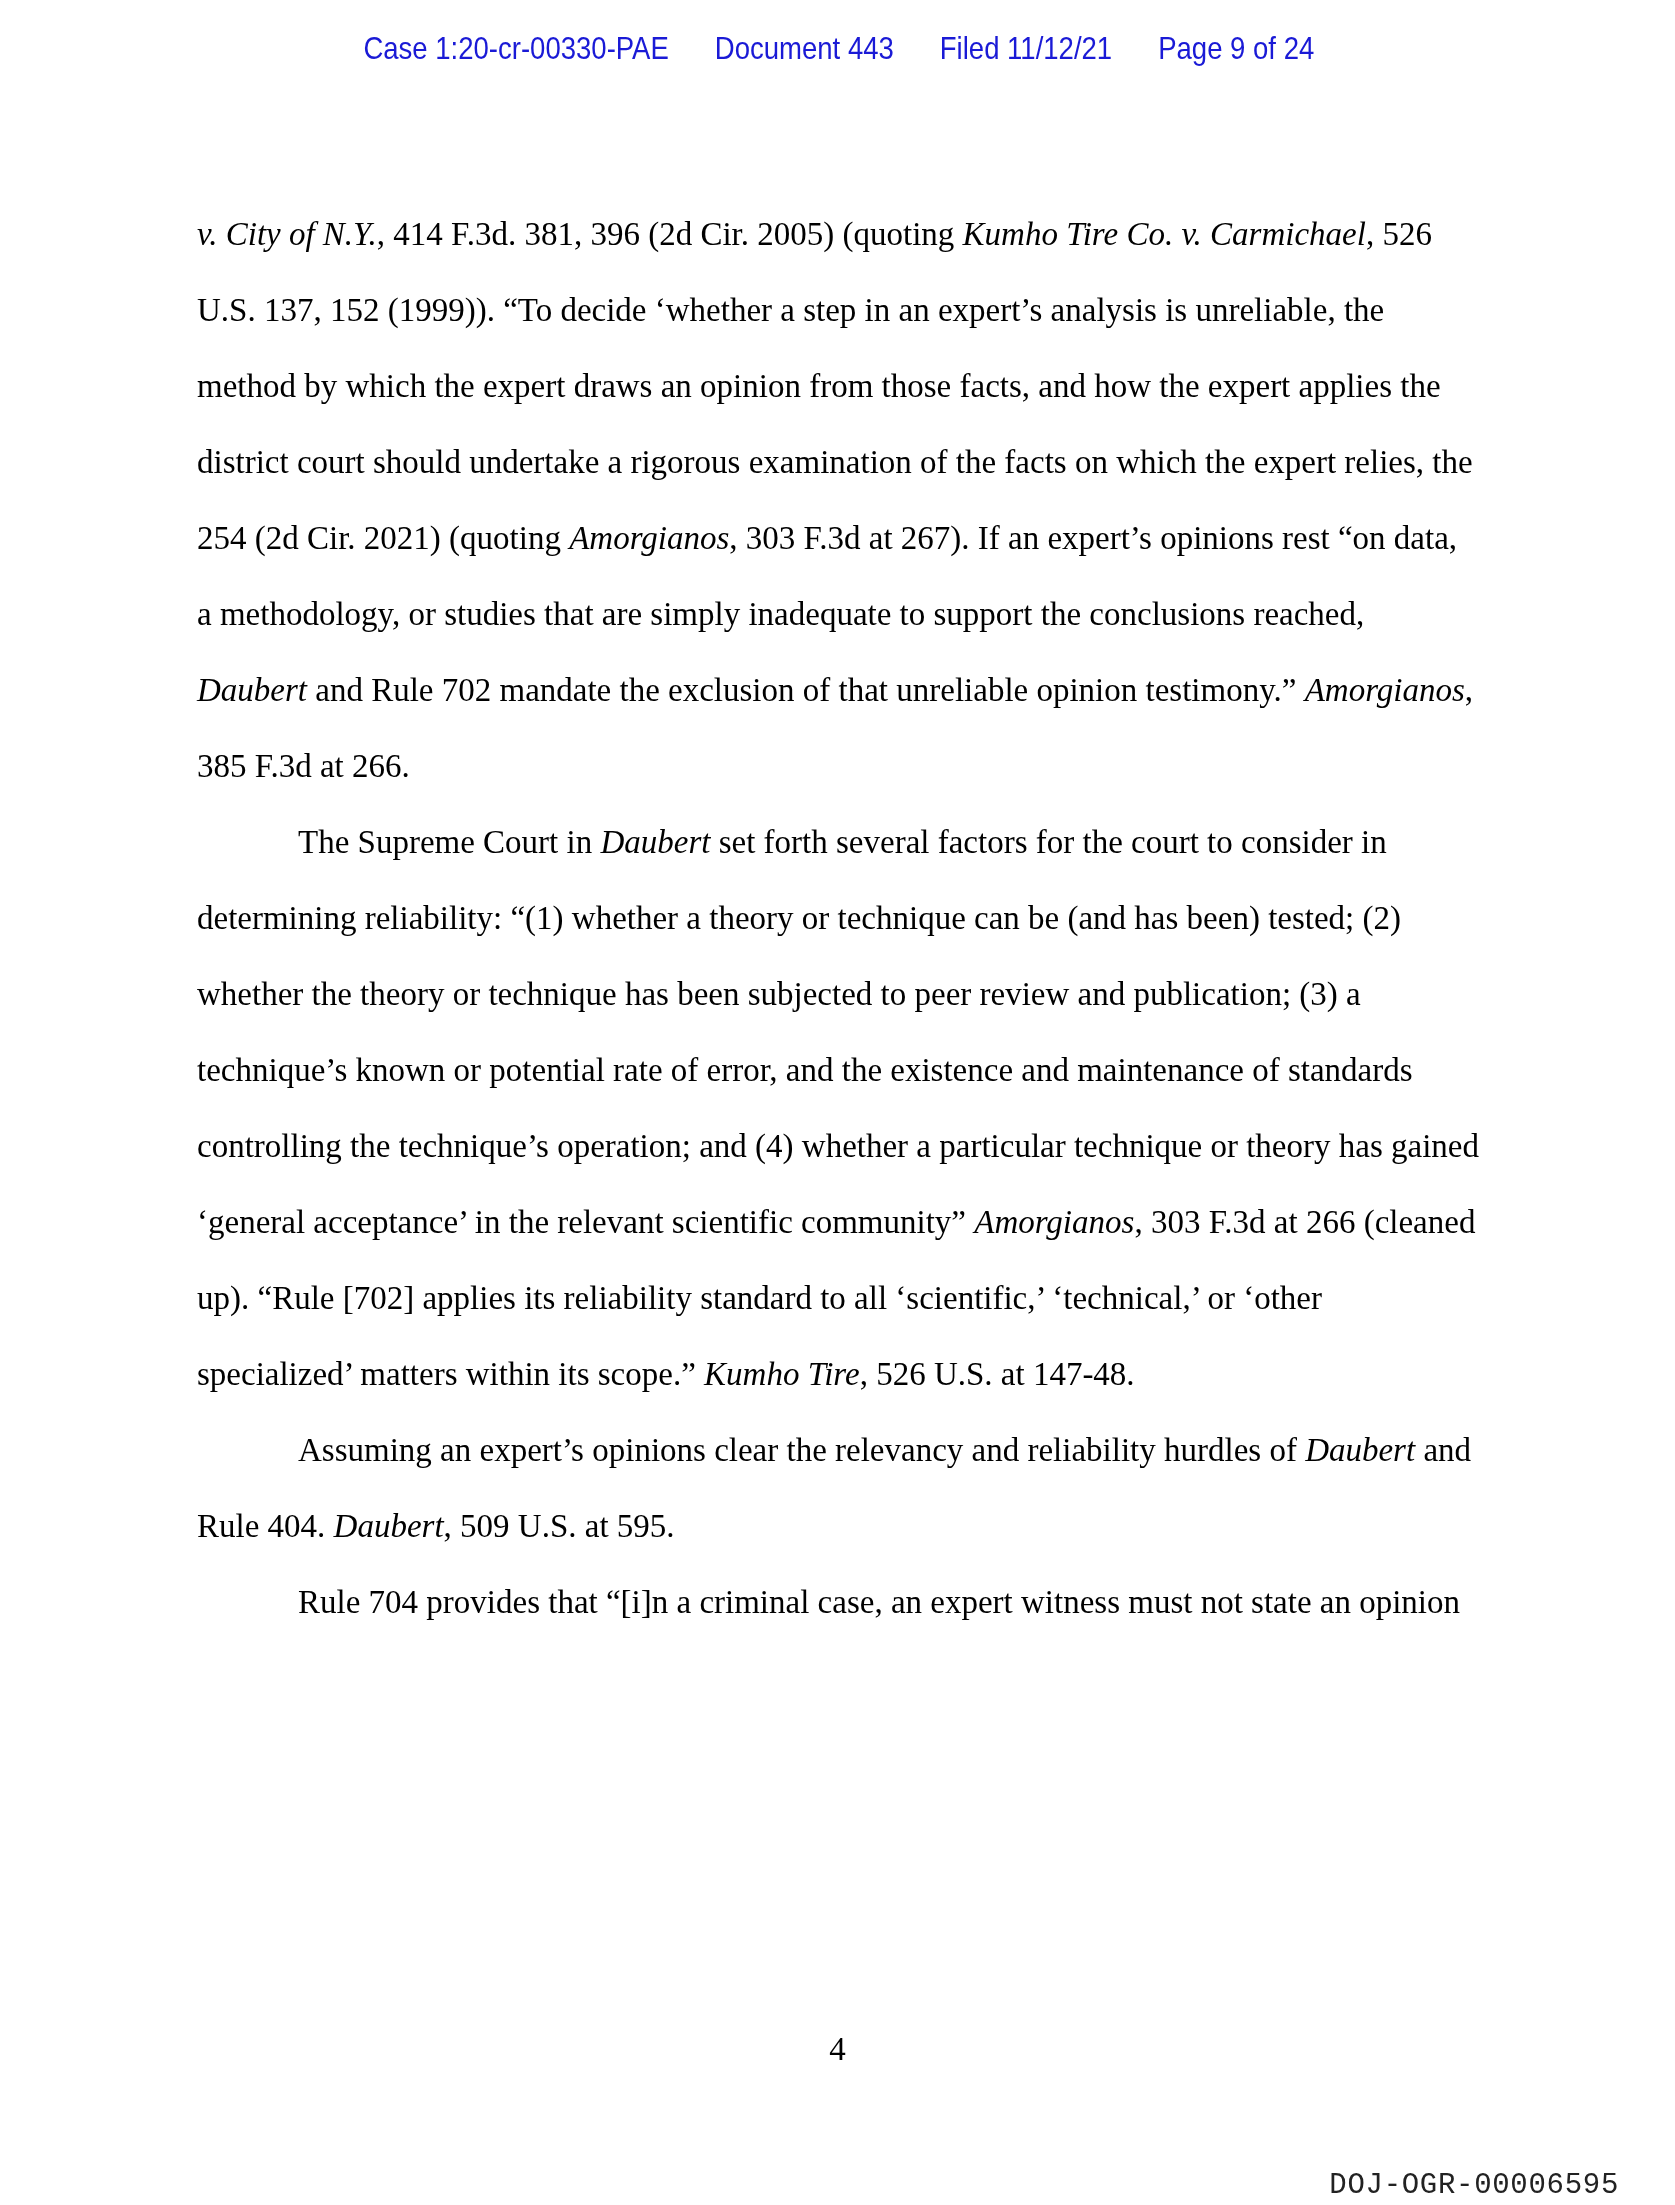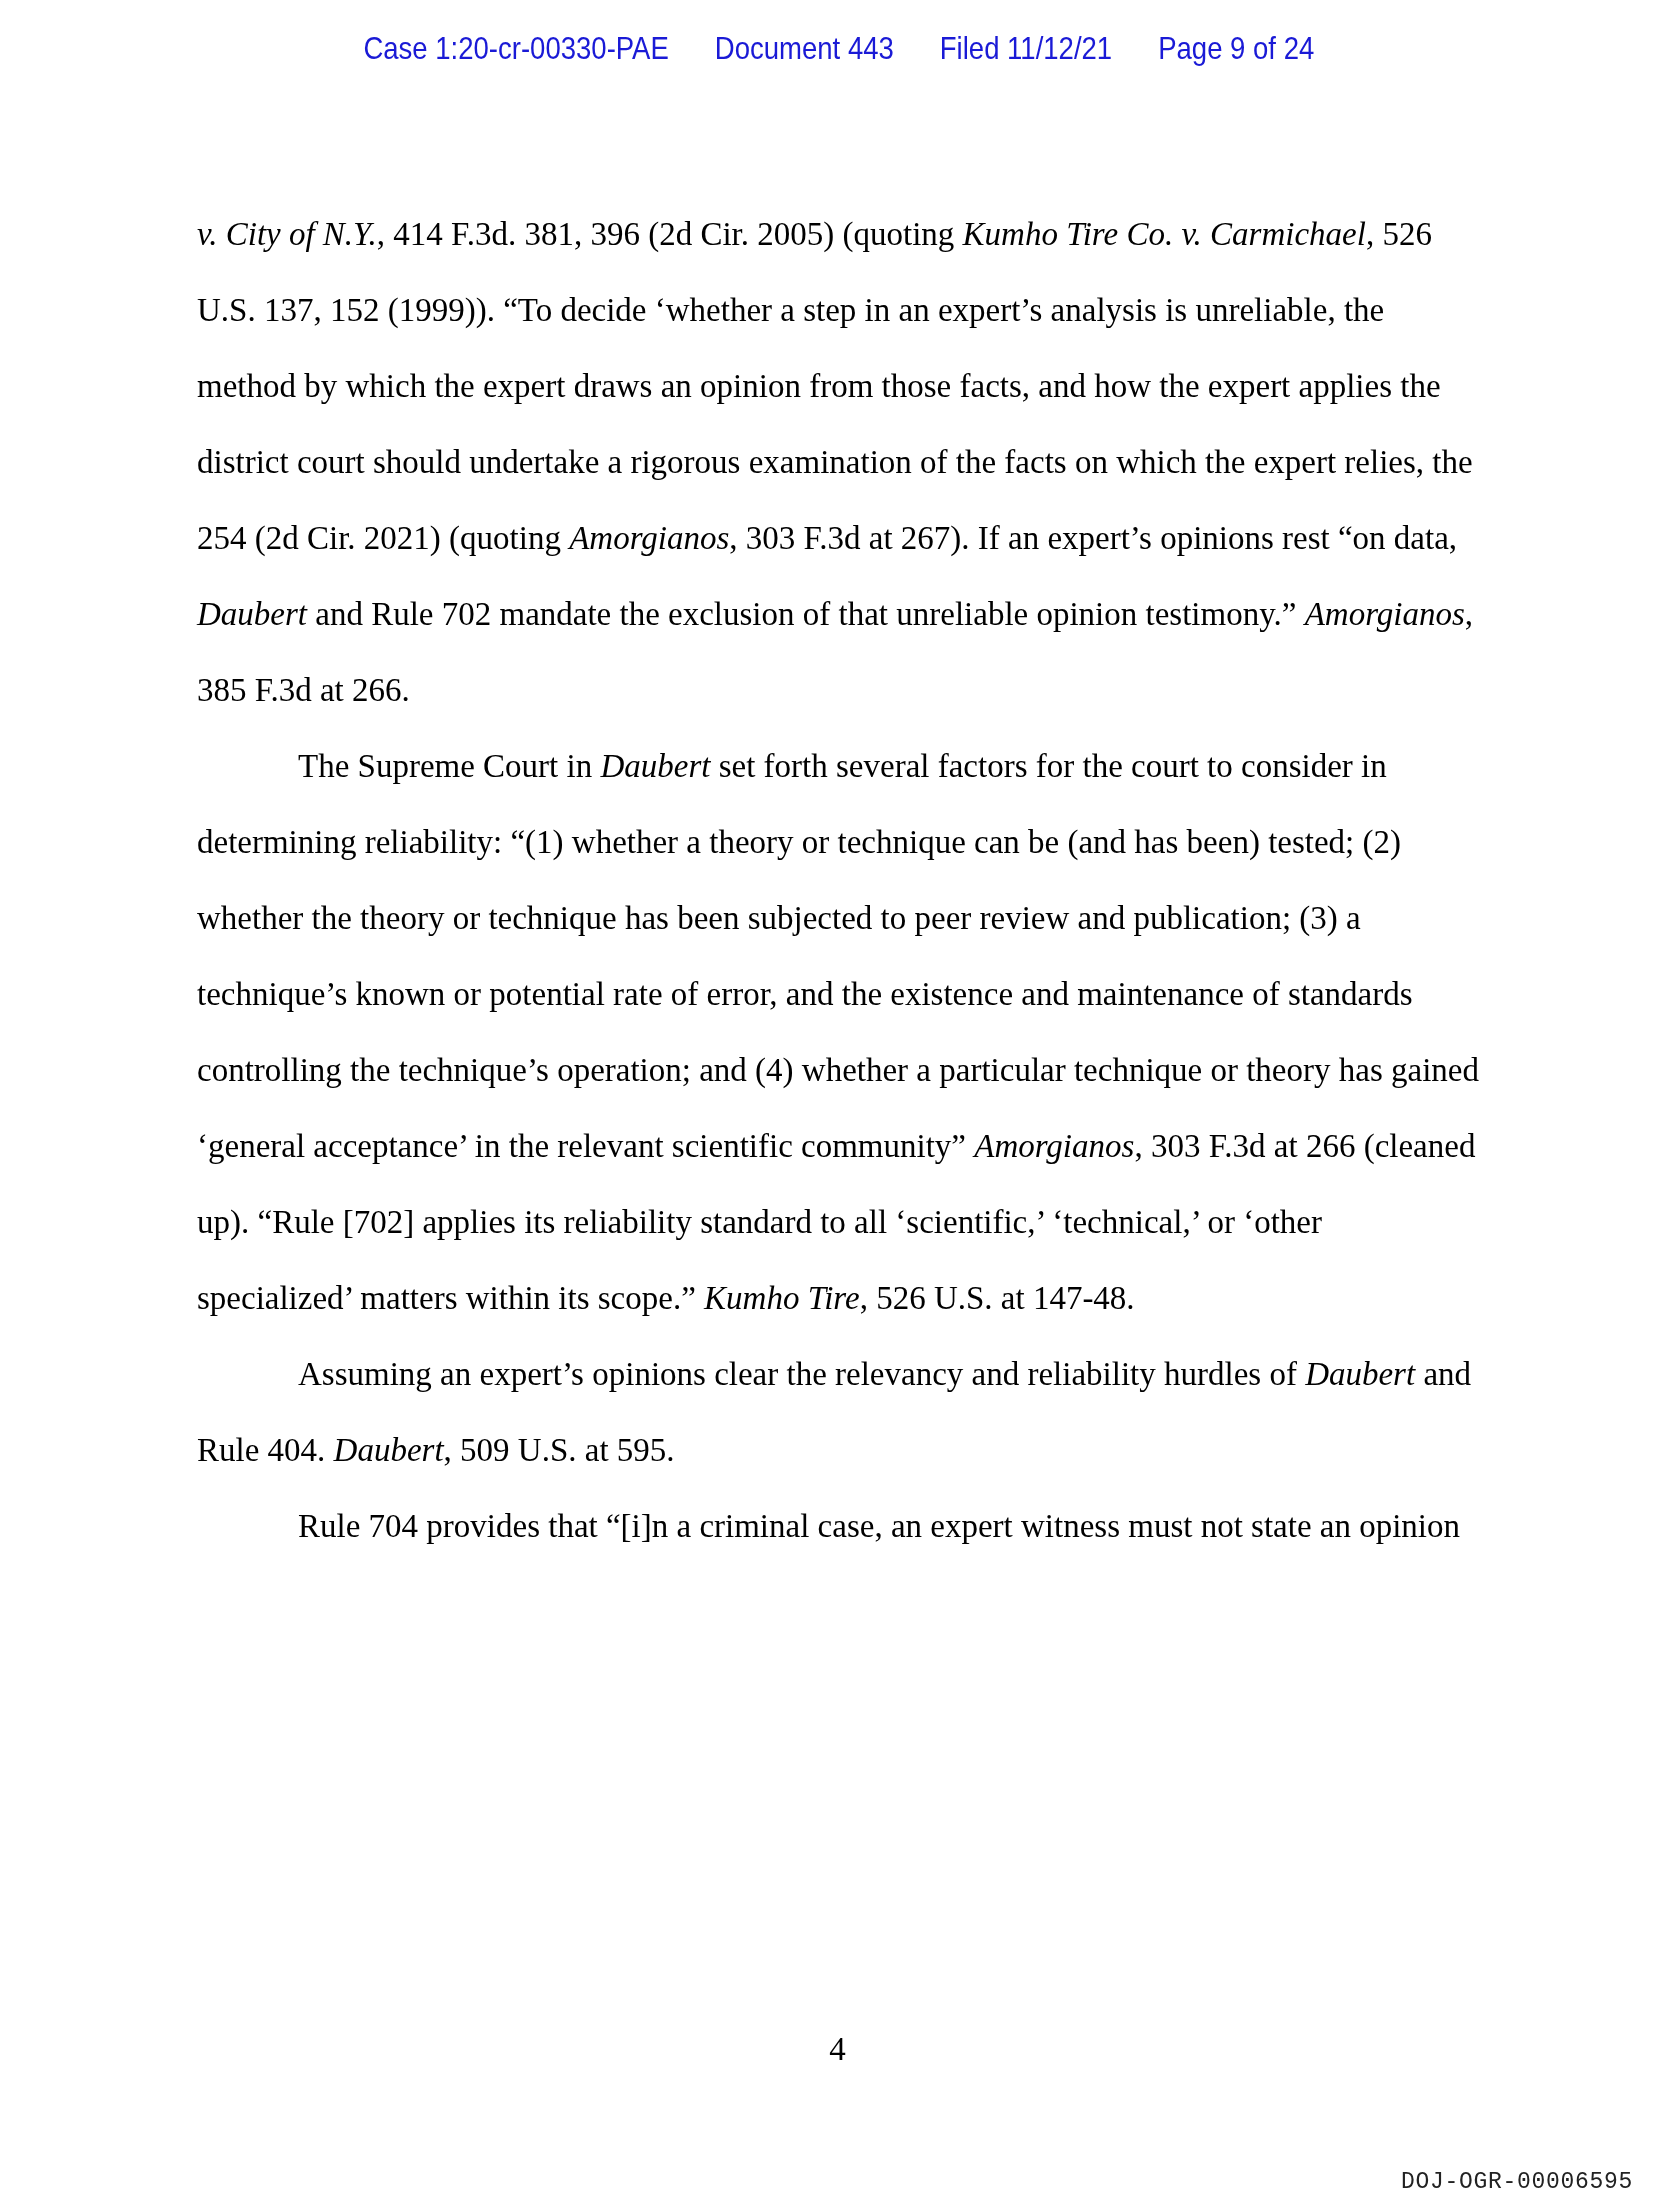--- a/index.html
+++ b/index.html
@@ -19,41 +19,42 @@
     font-size: 33px; line-height: 76px; color: #000;
   }
   .line { display: block; white-space: nowrap; height: 76px; }
   .indent { padding-left: 101px; }
   i { font-style: italic; }
   .page-number {
     position: absolute; top: 2031px; left: 0; width: 1675px; text-align: center;
     font-family: "Liberation Serif", serif; font-size: 33px; color: #000;
   }
   .bates {
-    position: absolute; top: 2169px; right: 42px;
-    font-family: "Liberation Mono", monospace; font-size: 23px; color: #222;
+    position: absolute; top: 2169px; right: 56px;
+    font-family: "Liberation Mono", monospace; font-size: 29px; color: #222;
     letter-spacing: 0.7px;
   }
 </style>
 </head>
 <body>
 
 <div class="header">
   <span>Case 1:20-cr-00330-PAE</span>
   <span>Document 443</span>
   <span>Filed 11/12/21</span>
   <span>Page 9 of 24</span>
 </div>
 
 <div class="body-text" id="body-text">
     <div class="line"><i>v. City of N.Y.</i><span>, 414 F.3d. 381, 396 (2d Cir. 2005) (quoting </span><i>Kumho Tire Co. v. Carmichael</i><span>, 526</span></div>
     <div class="line"><span>U.S. 137, 152 (1999)). “To decide ‘whether a step in an expert’s analysis is unreliable, the</span></div>
     <div class="line"><span>method by which the expert draws an opinion from those facts, and how the expert applies the</span></div>
     <div class="line"><span>district court should undertake a rigorous examination of the facts on which the expert relies, the</span></div>
     <div class="line"><span>254 (2d Cir. 2021) (quoting </span><i>Amorgianos</i><span>, 303 F.3d at 267). If an expert’s opinions rest “on data,</span></div>
+    <div class="line"><span>a methodology, or studies that are simply inadequate to support the conclusions reached,</span></div>
     <div class="line"><i>Daubert</i><span> and Rule 702 mandate the exclusion of that unreliable opinion testimony.” </span><i>Amorgianos</i><span>,</span></div>
     <div class="line"><span>385 F.3d at 266.</span></div>
     <div class="line indent"><span>The Supreme Court in </span><i>Daubert</i><span> set forth several factors for the court to consider in</span></div>
     <div class="line"><span>determining reliability: “(1) whether a theory or technique can be (and has been) tested; (2)</span></div>
     <div class="line"><span>whether the theory or technique has been subjected to peer review and publication; (3) a</span></div>
     <div class="line"><span>technique’s known or potential rate of error, and the existence and maintenance of standards</span></div>
     <div class="line"><span>controlling the technique’s operation; and (4) whether a particular technique or theory has gained</span></div>
     <div class="line"><span>‘general acceptance’ in the relevant scientific community” </span><i>Amorgianos</i><span>, 303 F.3d at 266 (cleaned</span></div>
     <div class="line"><span>up). “Rule [702] applies its reliability standard to all ‘scientific,’ ‘technical,’ or ‘other</span></div>
     <div class="line"><span>specialized’ matters within its scope.” </span><i>Kumho Tire</i><span>, 526 U.S. at 147-48.</span></div>

